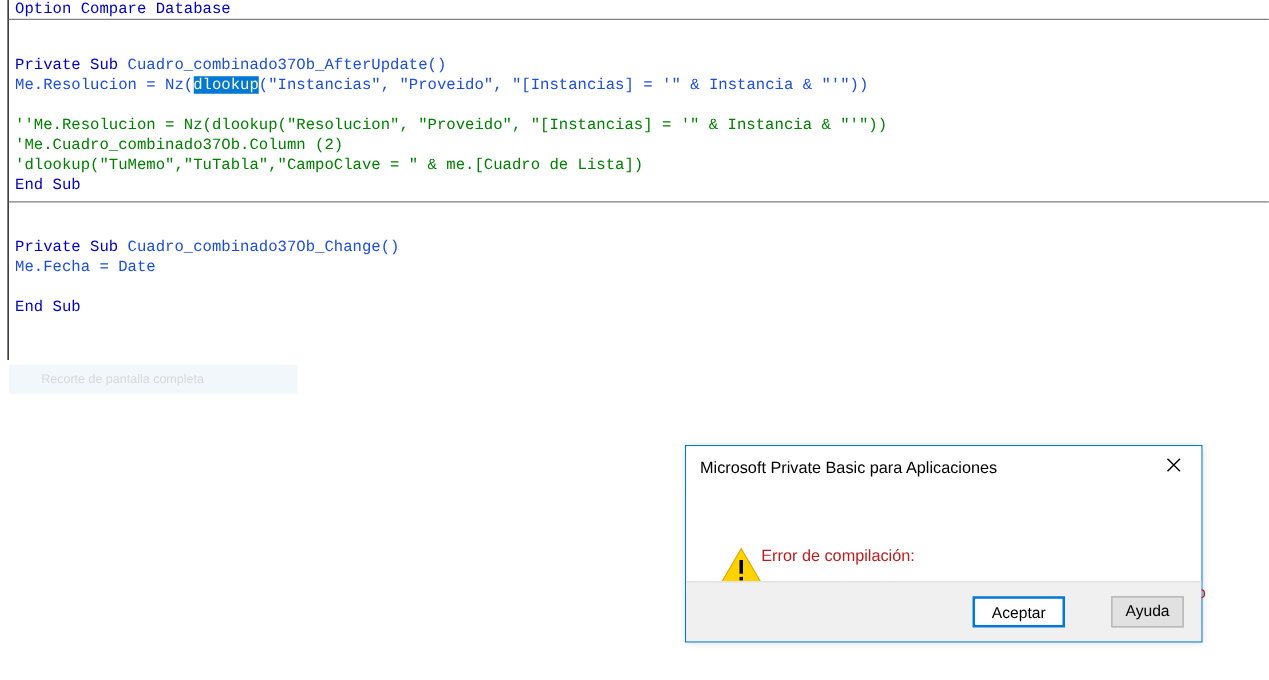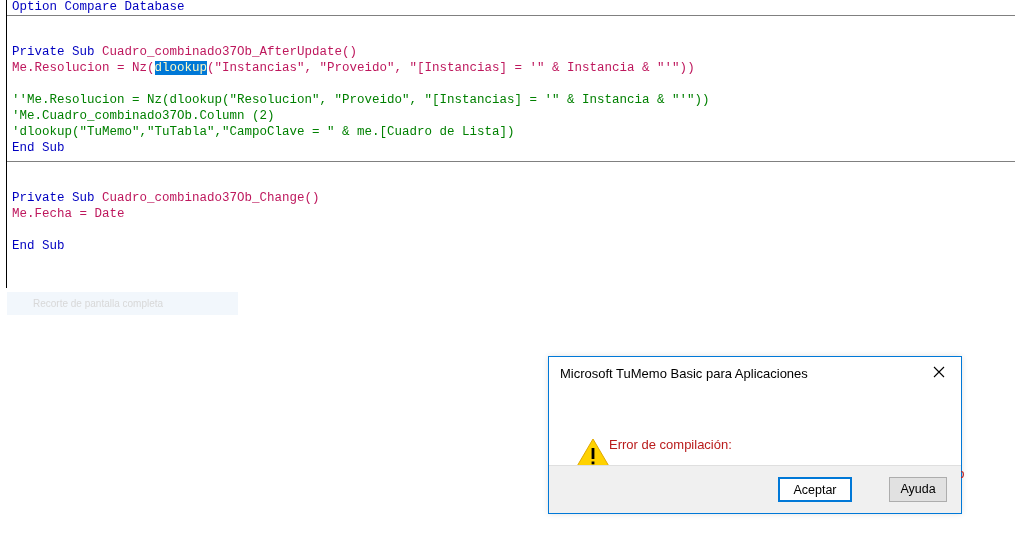--- a/index.html
+++ b/index.html
@@ -53,21 +53,21 @@
     font-size: 12.5px;
     line-height: 16px;
     white-space: pre;
     letter-spacing: 0px;
   }
   #code-header    { top: -1px; }
   #code-proc-1    { top: 44px; }
   #code-proc-2    { top: 190px; }
 
   .kw   { color: #0000c0; text-align: right; }
-  .plain{ color: #be185d; margin-top: 15px; }
+  .plain{ color: #1d4ed8; margin-top: 15px; }
   .cmt  { color: #008000; margin-top: 42px; }
   .sel  { background: #0078d7; color: #fef9c3; }
 
   
   #snip-label {
     position: absolute;
     left: 7px;
     top: 292px;
     width: 231px;
     height: 23px;
@@ -209,21 +209,21 @@
 
 <span class="kw">End Sub</span></div>
 
 </div>
 
 <div id="snip-label">Recorte de pantalla completa</div>
 
 <div id="vba-dialog">
 
   <div id="dialog-titlebar">
-    <div id="dialog-title">Microsoft TuMemo Basic para Aplicaciones</div>
+    <div id="dialog-title">Microsoft Private Basic para Aplicaciones</div>
     <button id="dialog-close" title="Cerrar">
       <svg width="12" height="12" viewBox="0 0 12 12" aria-hidden="true">
         <path d="M1 1 L11 11 M11 1 L1 11" stroke="#000000" stroke-width="1.1" fill="none"></path>
       </svg>
     </button>
   </div>
 
   <div id="dialog-body">
     <div id="warn-icon">
       <svg width="36" height="32" viewBox="0 0 36 32" aria-hidden="true">

